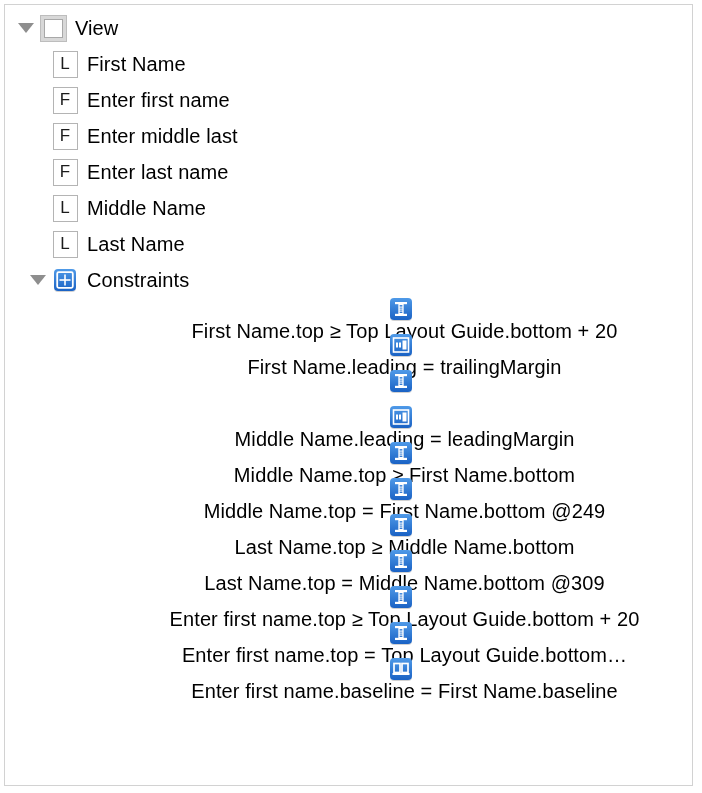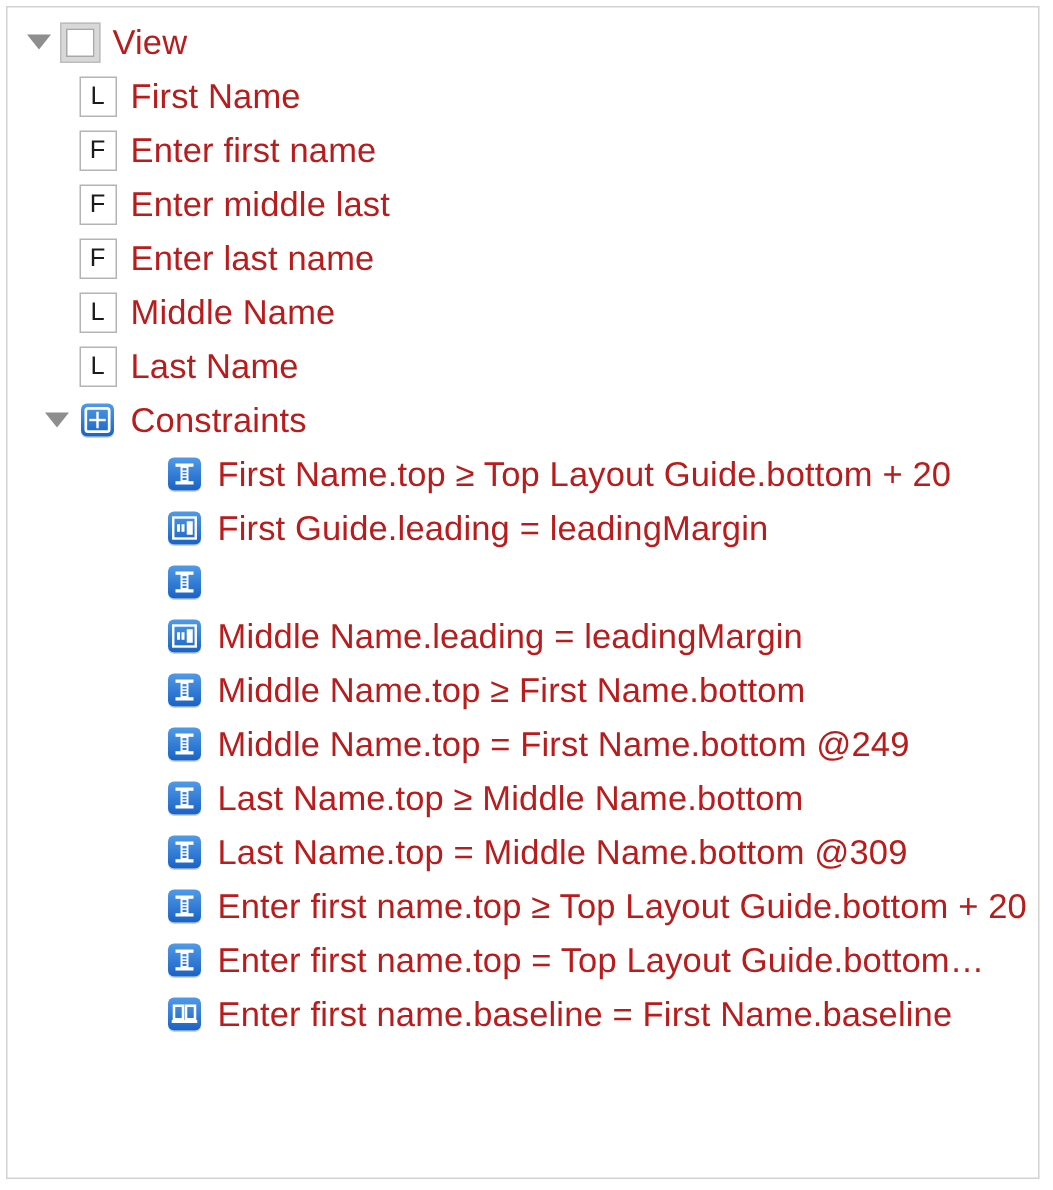--- a/index.html
+++ b/index.html
@@ -103,30 +103,30 @@
     height: 22px;
     border-radius: 4px;
     background: linear-gradient(#4f9ae8, #1a62c4);
     box-shadow: 0 1px 0 rgba(0,0,0,0.18);
     position: relative;
     overflow: hidden;
   }
   .bicon svg { display: block; }
 
   .label {
-    font-size: 23px;
-    color: #b91c1c;
+    font-size: 20px;
+    color: #000000;
     padding-left: 8px;
     letter-spacing: 0.1px;
   }
 
   
   .lvl0 { padding-left: 8px; }
   .lvl1 { padding-left: 46px; }
-  .lvl3 { padding-left: 104px; }
+  .lvl3 { padding-left: 104px; flex-direction: column; }
 </style>
 </head>
 <body>
 
 <div id="outline-panel">
   <div class="tree" id="tree">
       <div class="row lvl0">
         <span class="disclosure">
           <span class="tri"></span>
         </span>
@@ -207,21 +207,21 @@
         <span class="icon-cell">
           <span class="bicon">
             <svg width="22" height="22" viewBox="0 0 22 22">
               <rect x="3.5" y="4" width="15" height="14" fill="none" stroke="#fff" stroke-width="1.6"></rect>
               <rect x="6" y="8.5" width="2" height="5" fill="#fff"></rect>
               <rect x="9" y="8.5" width="2" height="5" fill="#fff"></rect>
               <rect x="12.5" y="6.5" width="4" height="9" fill="#fff"></rect>
             </svg>
           </span>
         </span>
-        <span class="label">First Guide.leading = leadingMargin</span>
+        <span class="label">First Name.leading = trailingMargin</span>
       </div>
       <div class="row lvl3">
         <span class="icon-cell">
           <span class="bicon">
             <svg width="22" height="22" viewBox="0 0 22 22">
               <rect x="5" y="4" width="12" height="2.2" fill="#fff"></rect>
               <rect x="5" y="15.8" width="12" height="2.2" fill="#fff"></rect>
               <rect x="9" y="6.4" width="4" height="9.2" fill="none" stroke="#fff" stroke-width="1.3"></rect>
               <rect x="9" y="8.6" width="4" height="1" fill="#fff"></rect>
               <rect x="9" y="10.6" width="4" height="1" fill="#fff"></rect>

